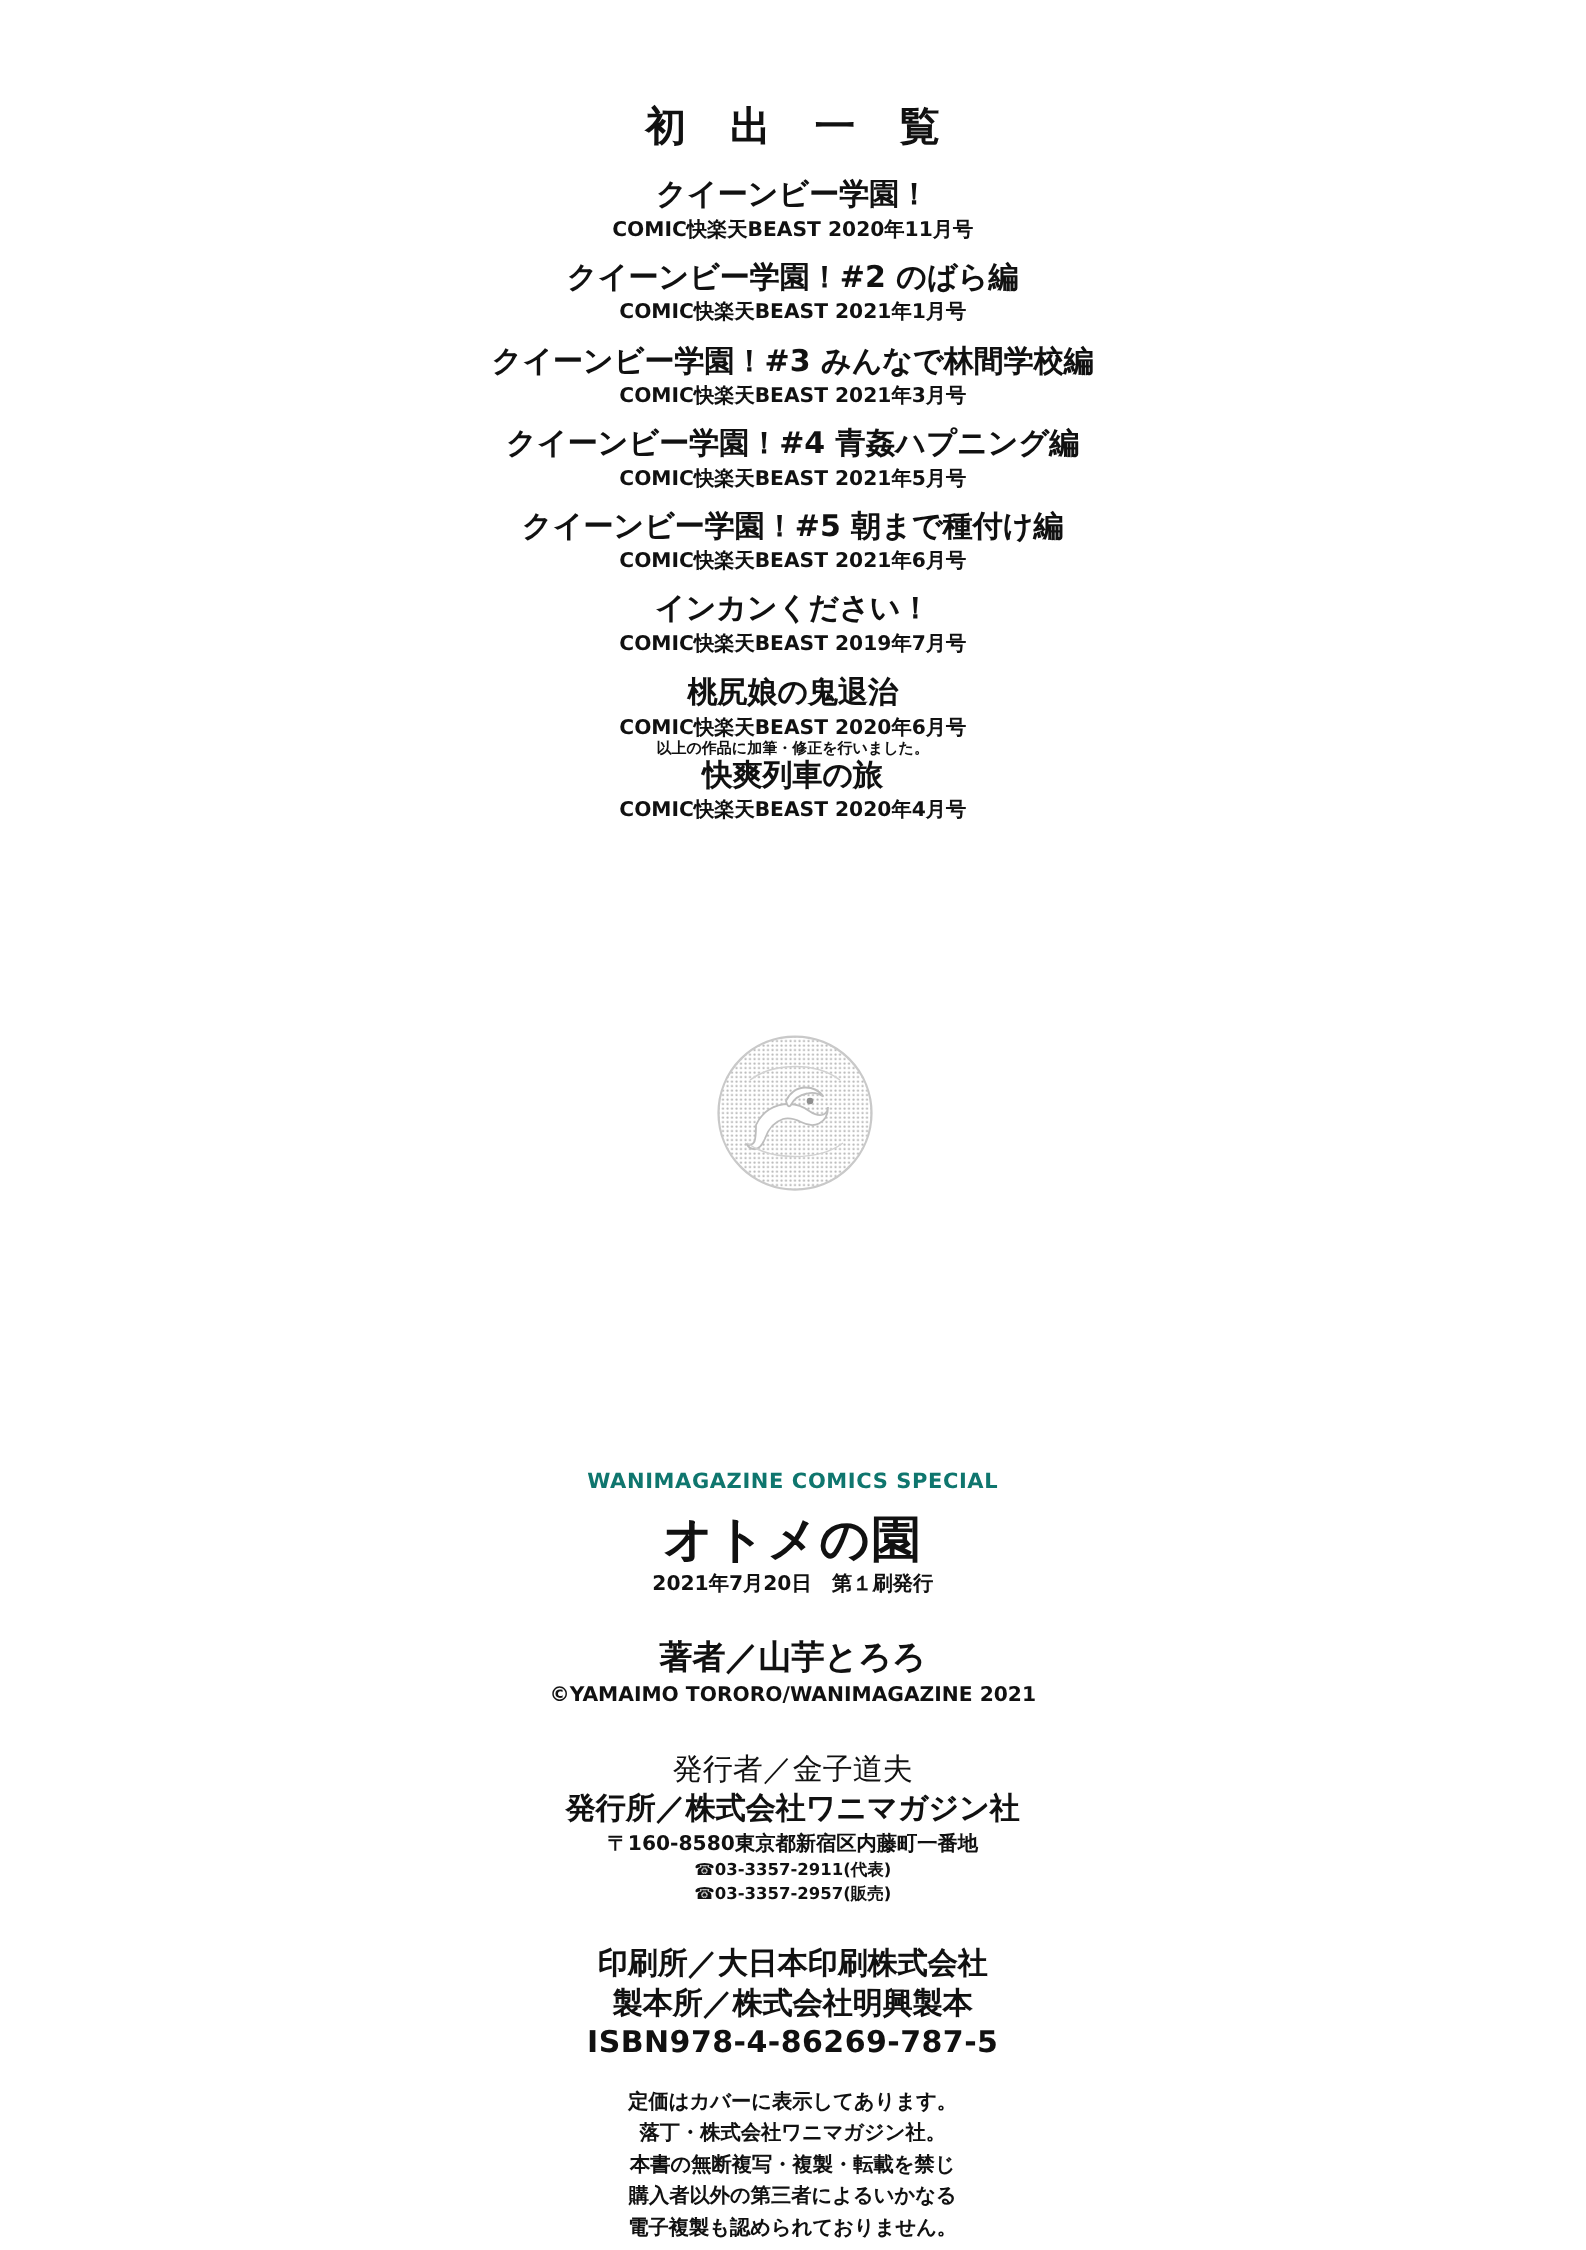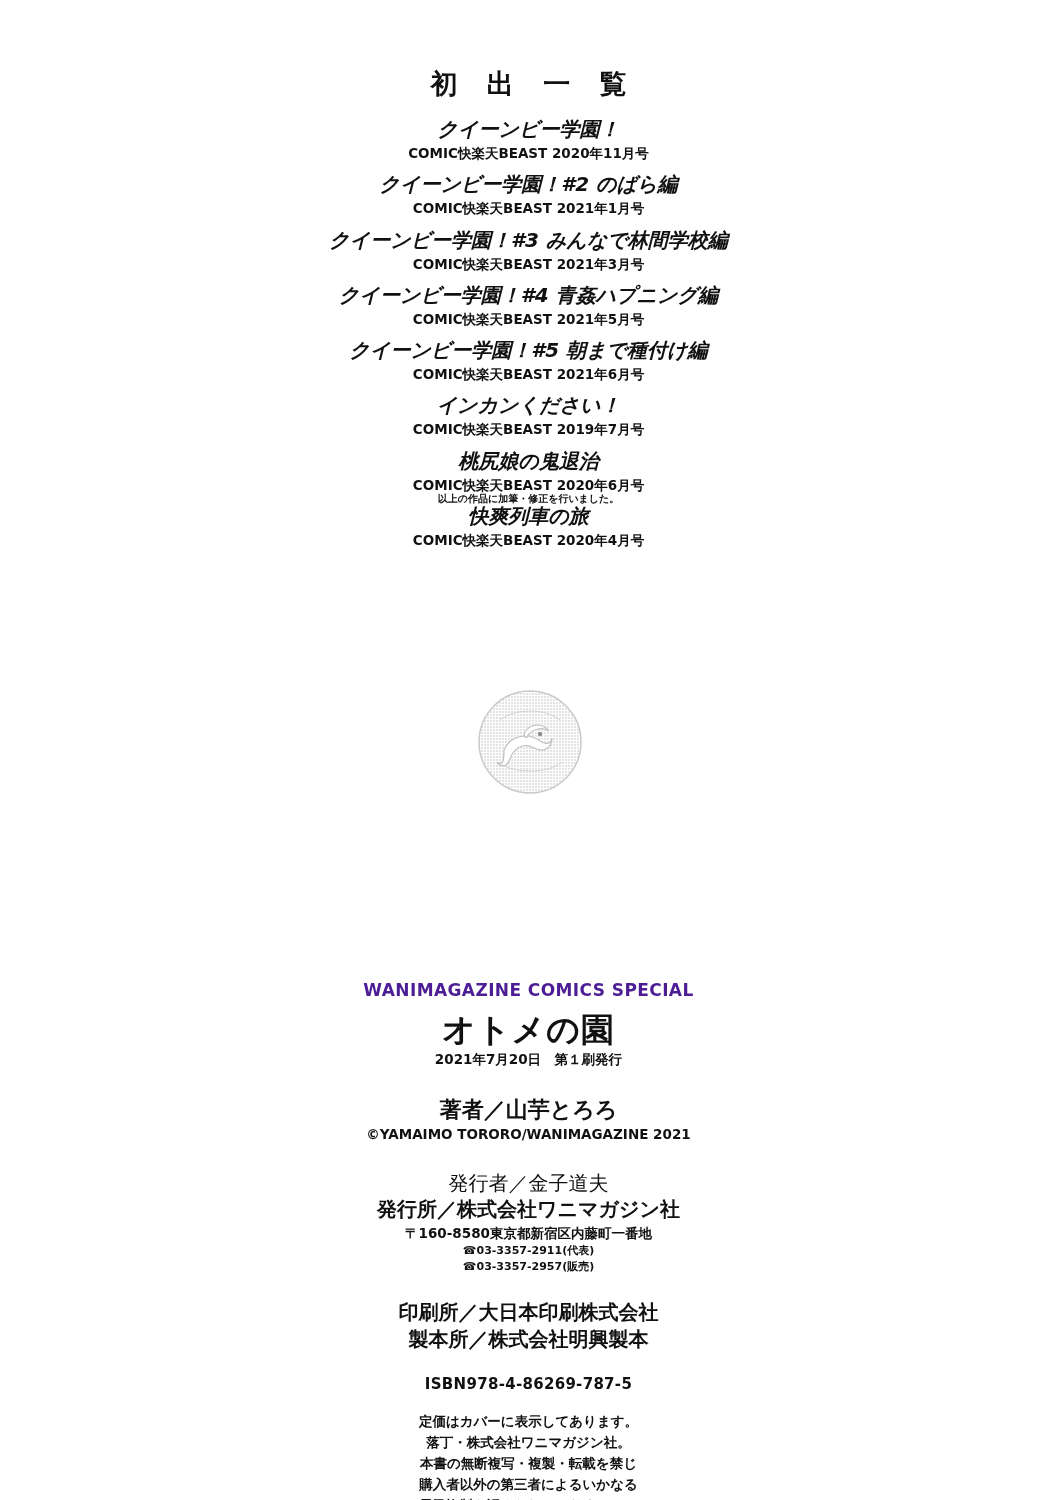--- a/index.html
+++ b/index.html
@@ -42,21 +42,20 @@
     text-align: center;
   }
   .credit-entry {
     margin-bottom: 8px;
   }
   .credit-title {
     font-size: 20px;
     font-weight: bold;
     line-height: 1.35;
     color: #111;
-    font-style: italic;
   }
   .credit-source {
     font-size: 13.5px;
     font-weight: bold;
     line-height: 1.5;
     color: #111;
   }
   .credits-note {
     position: absolute;
     top: 492px;
@@ -79,24 +78,24 @@
 
   
   .imprint {
     position: absolute;
     top: 980px;
     left: 0;
     width: 1057px;
     text-align: center;
   }
   .imprint-series {
-    font-size: 17px;
+    font-size: 14px;
     font-weight: bold;
     letter-spacing: 0.4px;
-    color: #4c1d95;
+    color: #0f766e;
   }
   .imprint-booktitle {
     font-size: 33px;
     font-weight: bold;
     letter-spacing: 1px;
     margin-top: 12px;
     line-height: 1.1;
     color: #111;
   }
   .imprint-date {
@@ -151,23 +150,22 @@
     line-height: 1.35;
     color: #111;
   }
   .imprint-binder {
     font-size: 20px;
     font-weight: bold;
     line-height: 1.35;
     color: #111;
   }
   .imprint-isbn {
-    font-size: 15px;
-    font-weight: bold;
-    margin-top: 22px;
+    font-size: 20px;
+    font-weight: bold;
     letter-spacing: 0.3px;
     color: #111;
   }
   .imprint-notices {
     font-size: 13.5px;
     font-weight: bold;
     margin-top: 18px;
     line-height: 1.55;
     color: #111;
   }

